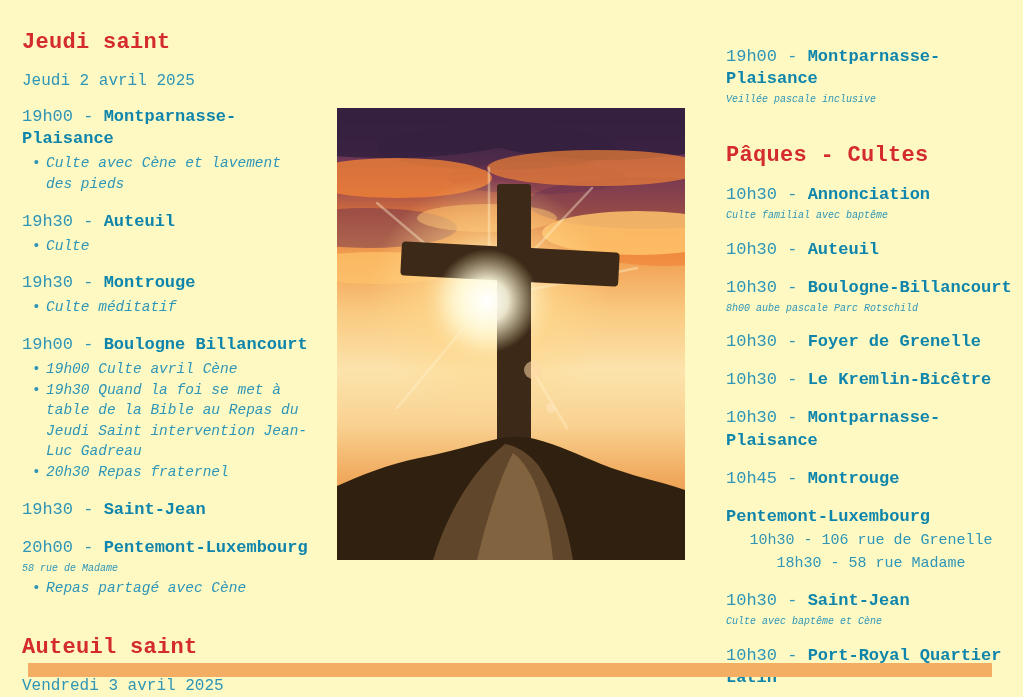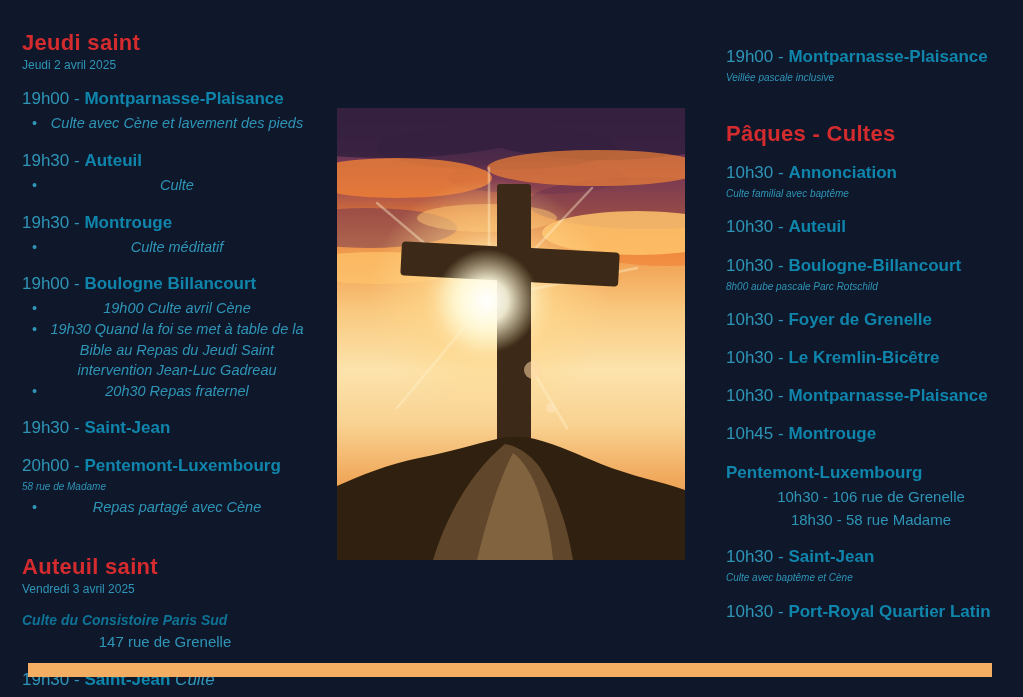--- a/index.html
+++ b/index.html
@@ -1,32 +1,32 @@
 <!DOCTYPE html>
 <html><head>
 <meta charset="utf-8">
 <style>
   html,body{margin:0;padding:0;background:#ffffff;}
   .page{
-    position:relative;width:1023px;height:697px;background:#0f172a;overflow:hidden;
-    font-family:Liberation Sans, sans-serif;
+    position:relative;width:1023px;height:697px;background:#fef9c3;overflow:hidden;
+    font-family:Liberation Mono, monospace;
     --red:#d42b2e; --teal:#2e95b7; --tealBold:#0f85ac; --tealDark:#0e7396; --orange:#f3ae63;
   }
   .column{position:absolute;top:30px;}
   .col-left{left:22px;width:286px;}
   .col-right{left:726px;width:290px;}
   .section + .section{margin-top:36px;}
   .section-heading{color:var(--red);font-size:22px;font-weight:700;letter-spacing:.3px;line-height:1.15;}
-  .section-date{color:var(--teal);font-size:12px;margin-top:3px;}
+  .section-date{color:var(--teal);font-size:16px;margin-top:17px;}
   .event{margin-top:16px;font-size:17px;color:var(--teal);line-height:1.3;}
   .event .time{font-weight:400;}
   .event .name{font-weight:700;color:var(--tealBold);}
   .event .suffix{font-style:italic;font-weight:400;color:var(--teal);}
   .note{font-style:italic;color:var(--teal);font-size:10px;margin-top:3px;line-height:1.35;}
-  .bullets{margin:3px 0 0 0;padding:0 0 0 24px;list-style:none;text-align:center;}
+  .bullets{margin:3px 0 0 0;padding:0 0 0 24px;list-style:none;}
   .bullets li{position:relative;font-style:italic;color:var(--teal);font-size:14.5px;line-height:1.42;}
   .bullets li::before{content:"\2022";position:absolute;left:-14px;font-style:normal;}
   .bold-italic{font-weight:700;font-style:italic;color:var(--tealDark);font-size:14px;margin-top:16px;line-height:1.25;}
   .plain{color:var(--teal);font-size:15px;margin-top:3px;line-height:1.35;text-align:center;}
   .photo{position:absolute;left:337px;top:108px;width:348px;height:452px;}
   .photo svg{display:block;}
   .footer-bar{position:absolute;left:28px;top:663px;width:964px;height:14px;background:var(--orange);}
 </style>
 </head>
 <body>

